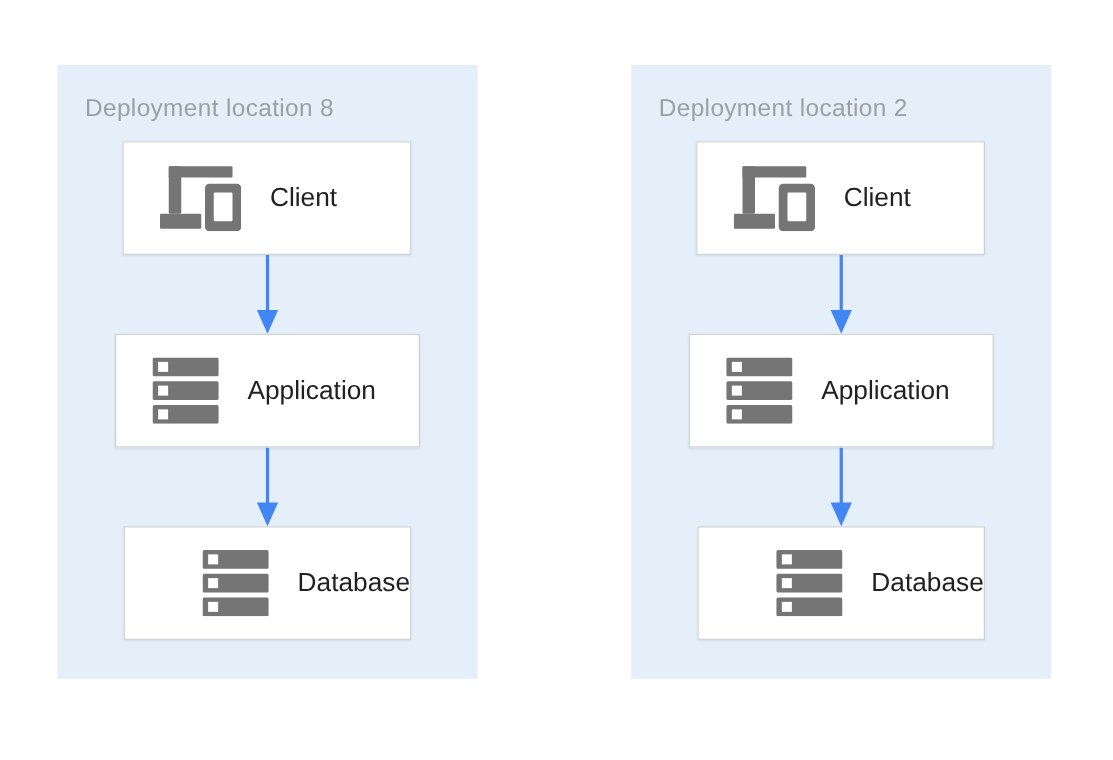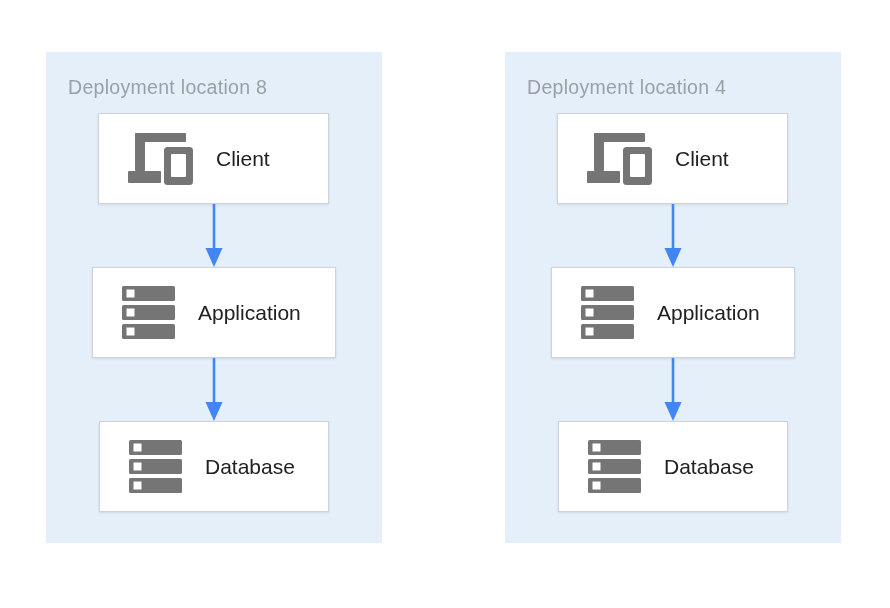--- a/index.html
+++ b/index.html
@@ -41,21 +41,21 @@
     background: var(--node-bg, #ffffff);
     border: 1px solid var(--node-border, #CFD3D8);
     box-shadow: 0 1px 2px rgba(60, 64, 67, 0.12);
     display: flex;
     align-items: center;
     padding-left: 29px;
     gap: 23px;
   }
   .node-client      { left: 52px; top: 61px;  width: 231px; height: 91px; }
   .node-application { left: 46px; top: 215px; width: 244px; height: 91px; }
-  .node-database    { left: 53px; top: 369px; width: 230px; height: 91px; }
+  .node-database    { left: 53px; top: 369px; width: 230px; height: 91px; justify-content: flex-end; }
 
   .node-label {
     font-size: 21px;
     color: var(--label-text, #212121);
     white-space: nowrap;
   }
   .node-icon { display: inline-flex; flex: 0 0 auto; }
 
   .ic-fill  { fill: var(--icon, #757575); }
   .ic-white { fill: var(--node-bg, #ffffff); }
@@ -125,21 +125,21 @@
           <rect class="ic-white" x="4.5" y="22.5" width="8" height="8"></rect>
           <rect class="ic-fill" x="0" y="38" width="53" height="15" rx="1.5"></rect>
           <rect class="ic-white" x="4.5" y="41.5" width="8" height="8"></rect>
         </svg>
       </span>
       <span class="node-label">Database</span>
     </div>
   </section>
 
   <section class="panel panel--two">
-    <div class="panel-title">Deployment location 4</div>
+    <div class="panel-title">Deployment location 2</div>
 
     <div class="node node-client">
       <span class="node-icon">
         <svg viewBox="0 0 65 53" width="65" height="53" aria-hidden="true">
           <rect class="ic-fill" x="7" y="1" width="51" height="9" rx="1"></rect>
           <rect class="ic-fill" x="7" y="1" width="10" height="38" rx="1"></rect>
           <rect class="ic-fill" x="0" y="39" width="33" height="12" rx="1"></rect>
           <rect class="ic-fill" x="36" y="15" width="29" height="38" rx="3.5"></rect>
           <rect class="ic-white" x="43" y="22" width="15" height="23" rx="1"></rect>
         </svg>

